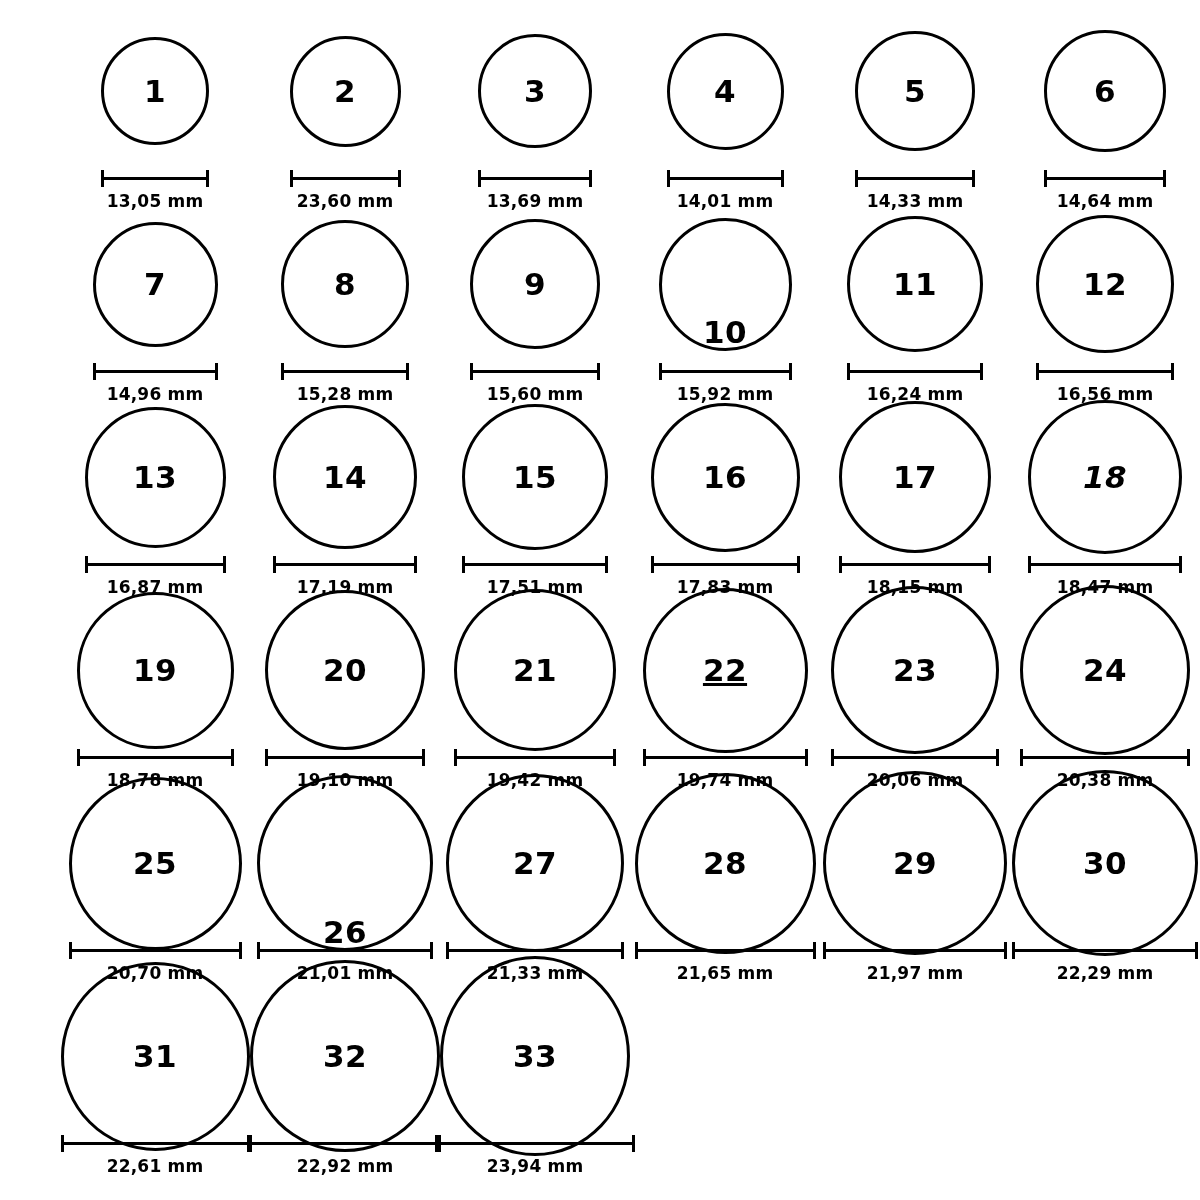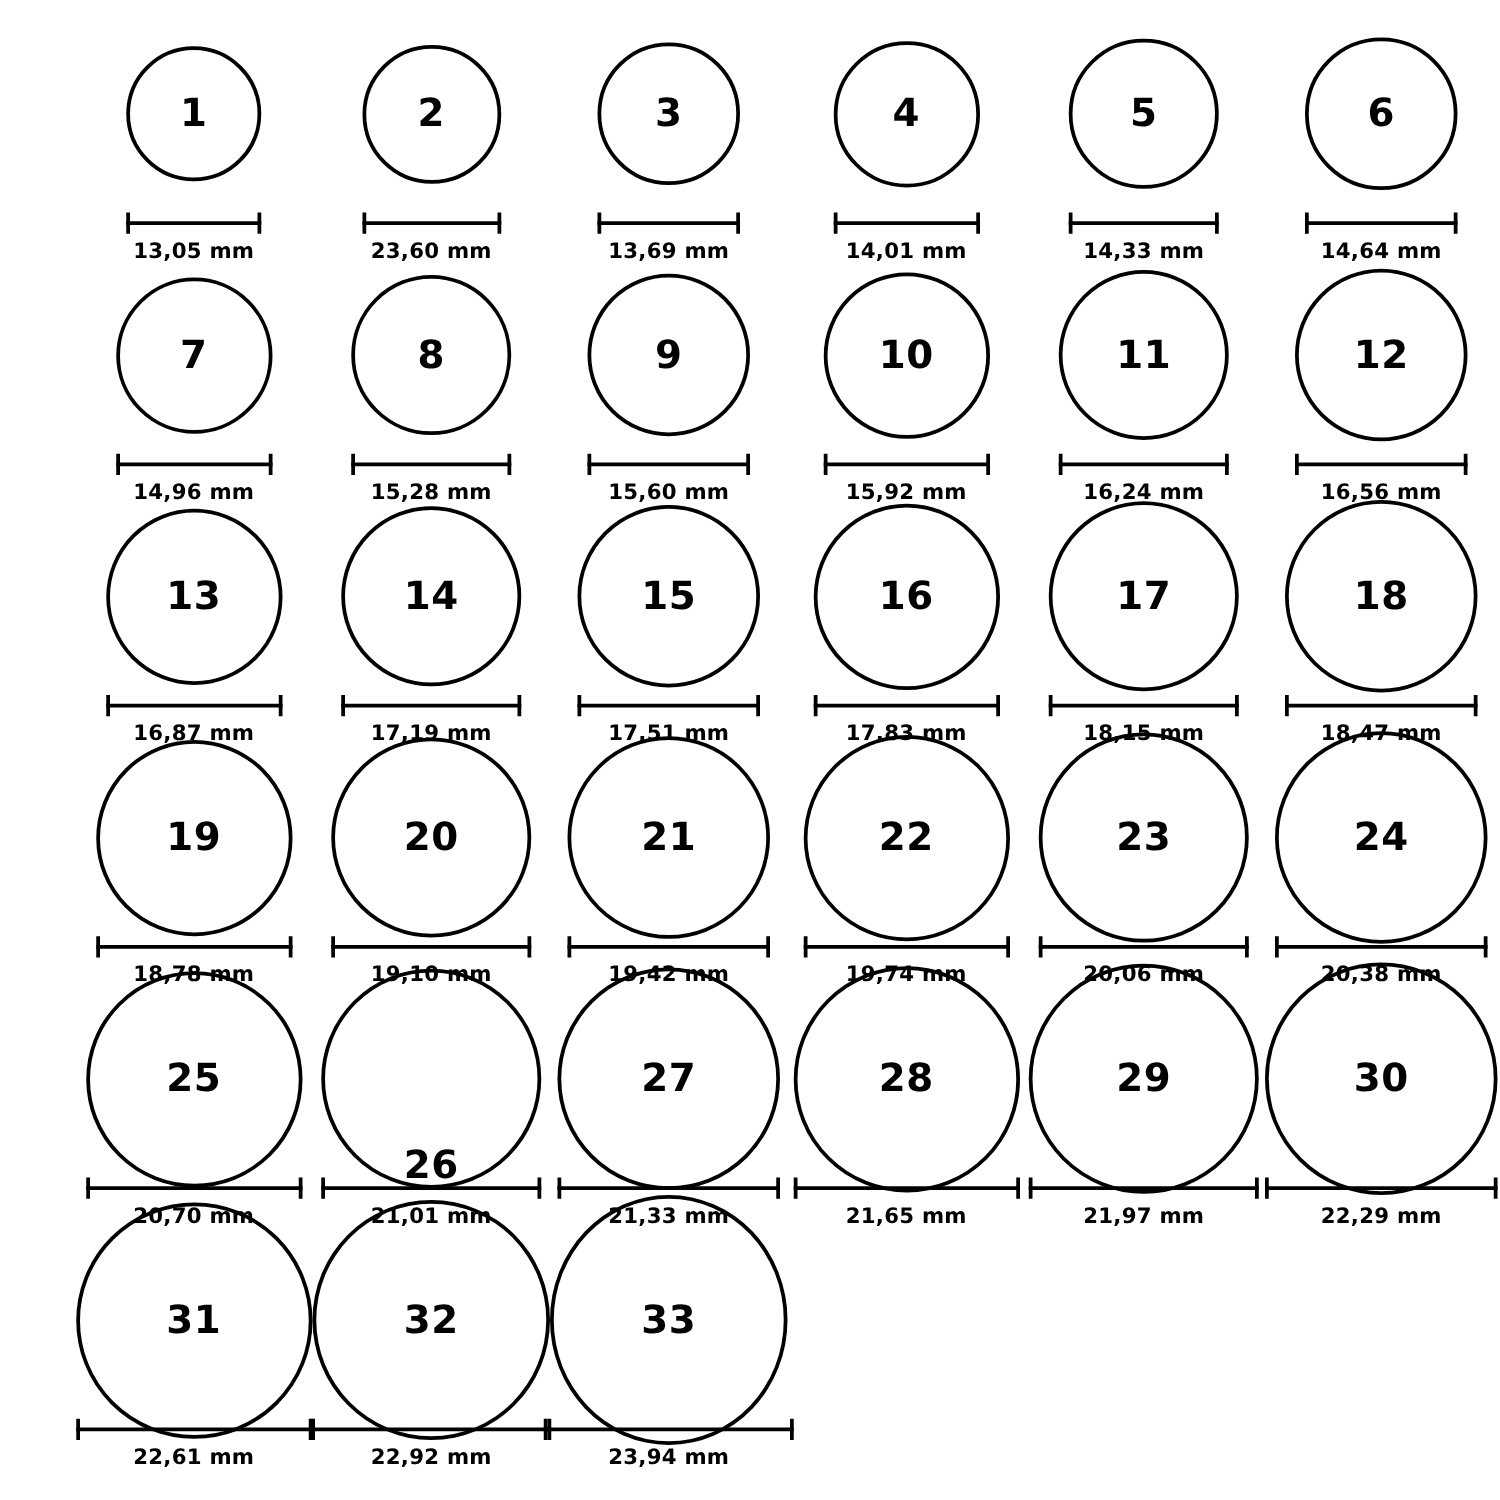--- a/index.html
+++ b/index.html
@@ -207,21 +207,21 @@
         </div>
         <div class="dim" style="width: 130px;">
           <div class="bar"></div>
           <div class="tick-left"></div>
           <div class="tick-right"></div>
         </div>
         <div class="dim-label">15,60 mm</div>
       </div>
       <div class="cell">
         <div class="circle-wrap">
-          <div class="ring" style="width: 133px; height: 133px;">
+          <div class="ring" style="width: 133px; height: 133px; align-items: flex-end;">
             <span class="ring-label">10</span>
           </div>
         </div>
         <div class="dim" style="width: 133px;">
           <div class="bar"></div>
           <div class="tick-left"></div>
           <div class="tick-right"></div>
         </div>
         <div class="dim-label">15,92 mm</div>
       </div>
@@ -313,21 +313,21 @@
         </div>
         <div class="dim" style="width: 152px;">
           <div class="bar"></div>
           <div class="tick-left"></div>
           <div class="tick-right"></div>
         </div>
         <div class="dim-label">18,15 mm</div>
       </div>
       <div class="cell">
         <div class="circle-wrap">
-          <div class="ring" style="width: 154px; height: 154px;">
+          <div class="ring" style="width: 154px; height: 154px; font-style: italic;">
             <span class="ring-label">18</span>
           </div>
         </div>
         <div class="dim" style="width: 154px;">
           <div class="bar"></div>
           <div class="tick-left"></div>
           <div class="tick-right"></div>
         </div>
         <div class="dim-label">18,47 mm</div>
       </div>
@@ -367,21 +367,21 @@
         </div>
         <div class="dim" style="width: 162px;">
           <div class="bar"></div>
           <div class="tick-left"></div>
           <div class="tick-right"></div>
         </div>
         <div class="dim-label">19,42 mm</div>
       </div>
       <div class="cell">
         <div class="circle-wrap">
-          <div class="ring" style="width: 165px; height: 165px;">
+          <div class="ring" style="width: 165px; height: 165px; text-decoration: underline;">
             <span class="ring-label">22</span>
           </div>
         </div>
         <div class="dim" style="width: 165px;">
           <div class="bar"></div>
           <div class="tick-left"></div>
           <div class="tick-right"></div>
         </div>
         <div class="dim-label">19,74 mm</div>
       </div>

